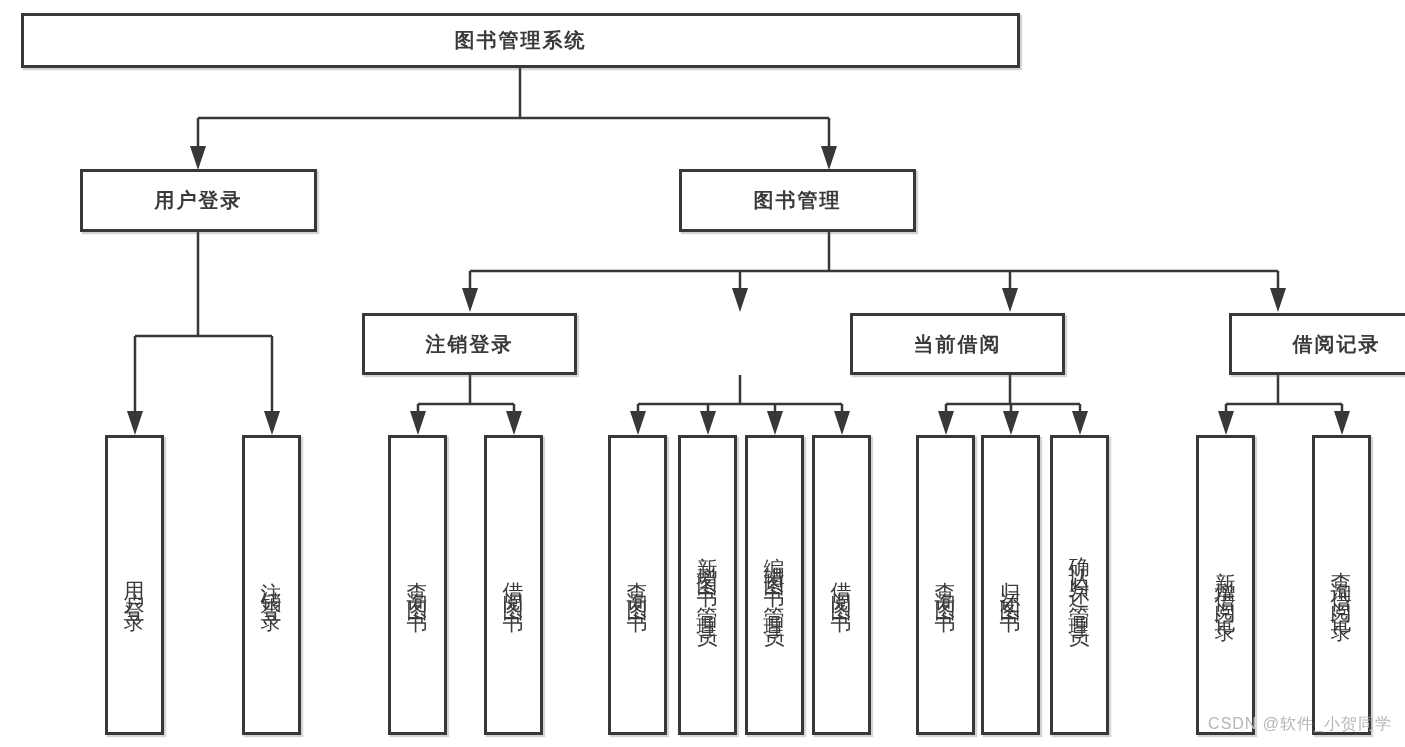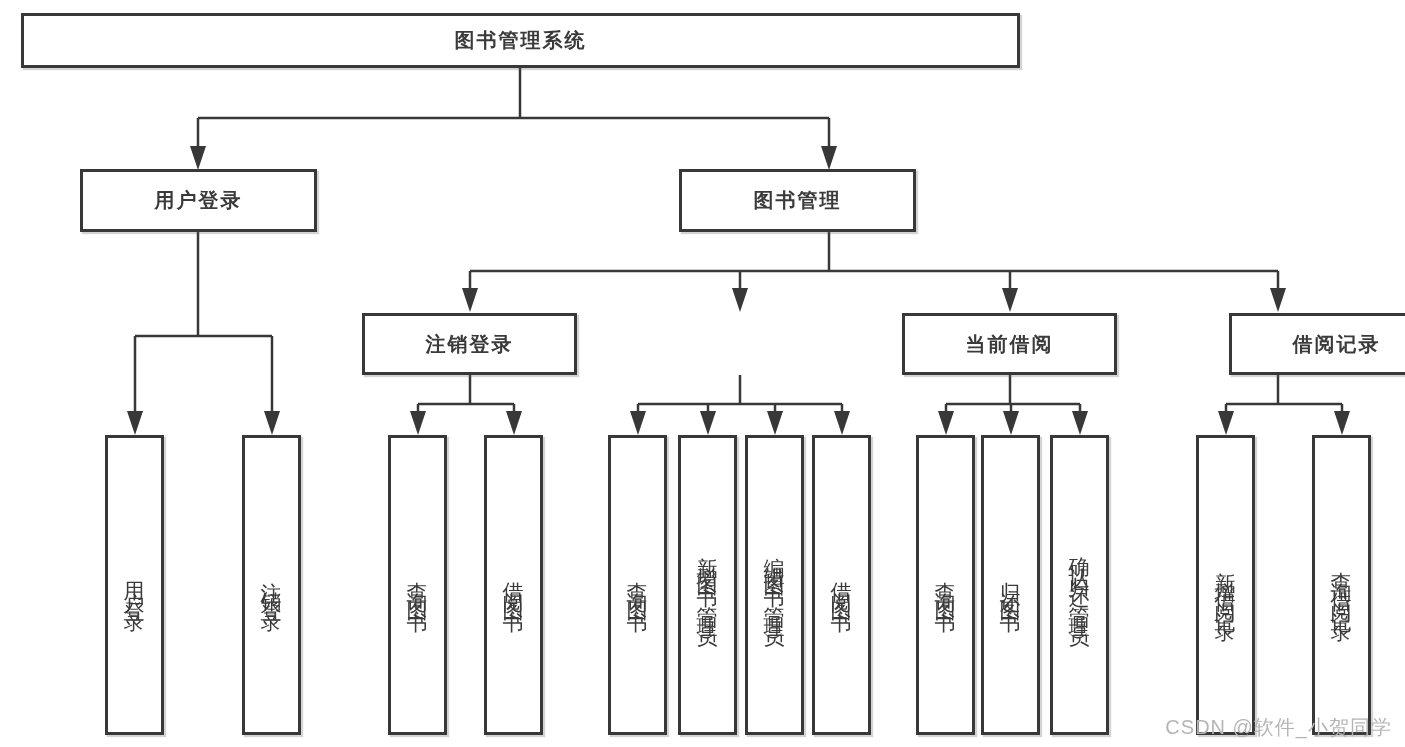--- a/index.html
+++ b/index.html
@@ -38,40 +38,40 @@
     letter-spacing: 2px;
     font-weight: bold;
   }
   .node-root   { left: 21px;  top: 13px;  width: 999px; height: 55px; }
   .node-l2     { top: 169px; width: 237px; height: 63px; }
   .node-l2-a   { left: 80px; }
   .node-l2-b   { left: 679px; }
   .node-l3     { top: 313px; width: 215px; height: 62px; }
   .node-l3-a   { left: 362px; }
   .node-l3-b   { left: 633px; }
-  .node-l3-c   { left: 902px; }
+  .node-l3-c   { left: 850px; }
   .node-l3-d   { left: 1229px; }
   .leaf {
     top: 435px;
     width: 59px;
     height: 300px;
   }
   .vtext {
     writing-mode: vertical-rl;
     text-orientation: mixed;
     font-size: 21px;
     letter-spacing: 10px;
     line-height: 1;
     white-space: nowrap;
   }
   #watermark {
     position: absolute;
     right: 13px;
     top: 714px;
-    font-size: 20px;
+    font-size: 16px;
     color: #b5b5b5;
     letter-spacing: 1px;
     z-index: 3;
     white-space: nowrap;
   }
 </style>
 </head>
 <body>
 
 <div id="canvas">

